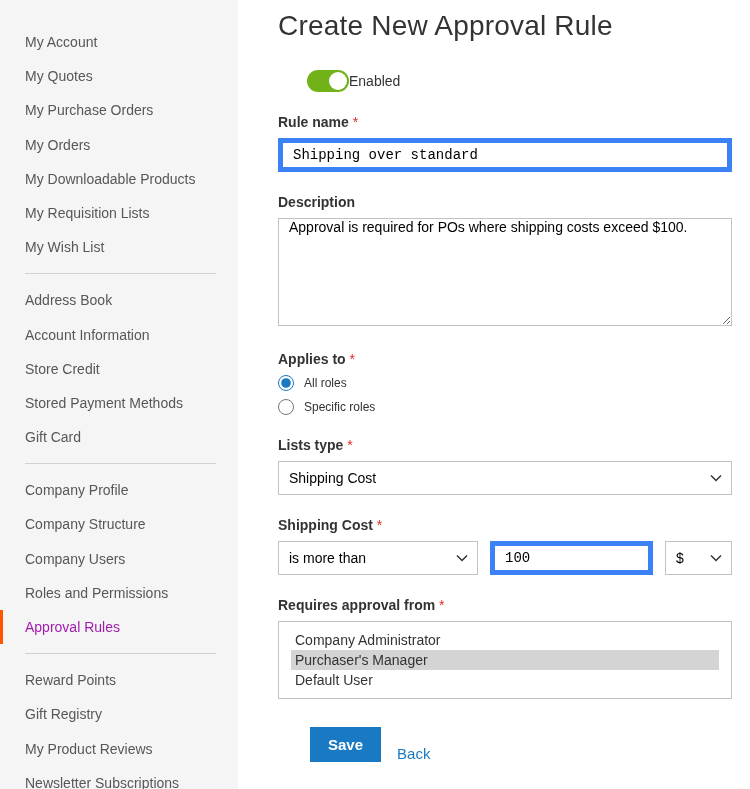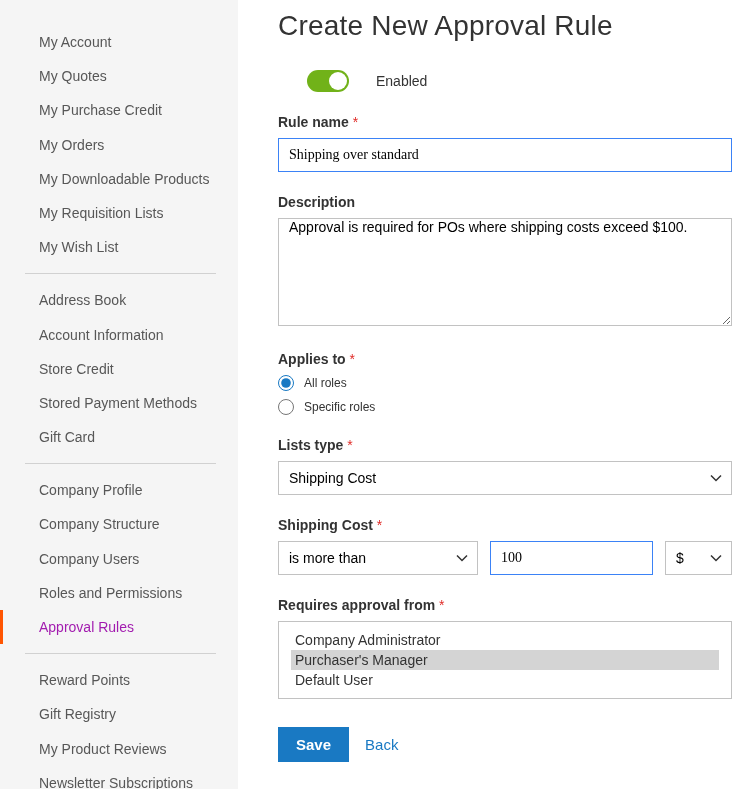--- a/index.html
+++ b/index.html
@@ -11,21 +11,21 @@
       width: 750px;
       background: #fff;
     }
     .sidebar {
       width: 238px;
       background: #f5f5f5;
       padding: 25px 0 25px 0;
       flex-shrink: 0;
     }
     .sidebar-item {
-      padding: 8px 22px 8px 39px;
+      padding: 8px 22px 8px 25px;
       color: #575757;
       font-size: 14px;
       cursor: pointer;
       line-height: 1.3;
       position: relative;
     }
     .sidebar-item.active {
       color: #a21caf;
       font-weight: 400;
     }
@@ -50,21 +50,21 @@
     .page-title {
       font-size: 28px;
       font-weight: 300;
       color: #333;
       margin-bottom: 28px;
       letter-spacing: 0.2px;
     }
     .toggle-row {
       display: flex;
       align-items: center;
-      gap: 27px;
+      gap: 0;
       margin-bottom: 22px;
       padding-left: 29px;
     }
     .toggle {
       width: 42px;
       height: 22px;
       border-radius: 11px;
       background: #71b219;
       position: relative;
       cursor: pointer;
@@ -93,24 +93,24 @@
       margin-bottom: 8px;
     }
     .required::after {
       content: " *";
       color: #e02b27;
       font-weight: normal;
     }
     .text-input {
       width: 100%;
       height: 34px;
-      border: 1px solid #3b82f6;
+      border: 5px solid #3b82f6;
       padding: 0 10px;
       font-size: 14px;
-      font-family: Liberation Serif, serif;
+      font-family: Liberation Mono, monospace;
     }
     .textarea {
       width: 100%;
       height: 108px;
       border: 1px solid #c2c2c2;
       padding: 0 10px;
       font-size: 14px;
       font-family: inherit;
       resize: vertical;
     }
@@ -170,23 +170,24 @@
       padding: 2px 4px;
       font-size: 14px;
       color: #333;
       cursor: pointer;
     }
     .ms-option.selected {
       background: #d4d4d4;
     }
     .actions {
       display: flex;
-      align-items: center;
+      align-items: flex-end;
       gap: 16px;
       margin-top: 28px;
+      margin-left: 32px;
     }
     .btn-save {
       background: #1979c3;
       color: #fff;
       border: none;
       padding: 9px 18px;
       font-size: 15px;
       font-weight: 700;
       cursor: pointer;
       font-family: inherit;
@@ -199,21 +200,21 @@
       cursor: pointer;
       font-family: inherit;
     }
   </style>
 </head>
 <body>
 
 <nav class="sidebar">
     <div class="sidebar-item">My Account</div>
     <div class="sidebar-item">My Quotes</div>
-    <div class="sidebar-item">My Purchase Credit</div>
+    <div class="sidebar-item">My Purchase Orders</div>
     <div class="sidebar-item">My Orders</div>
     <div class="sidebar-item">My Downloadable Products</div>
     <div class="sidebar-item">My Requisition Lists</div>
     <div class="sidebar-item">My Wish List</div>
     <div class="sidebar-divider"></div>
     <div class="sidebar-item">Address Book</div>
     <div class="sidebar-item">Account Information</div>
     <div class="sidebar-item">Store Credit</div>
     <div class="sidebar-item">Stored Payment Methods</div>
     <div class="sidebar-item">Gift Card</div>

